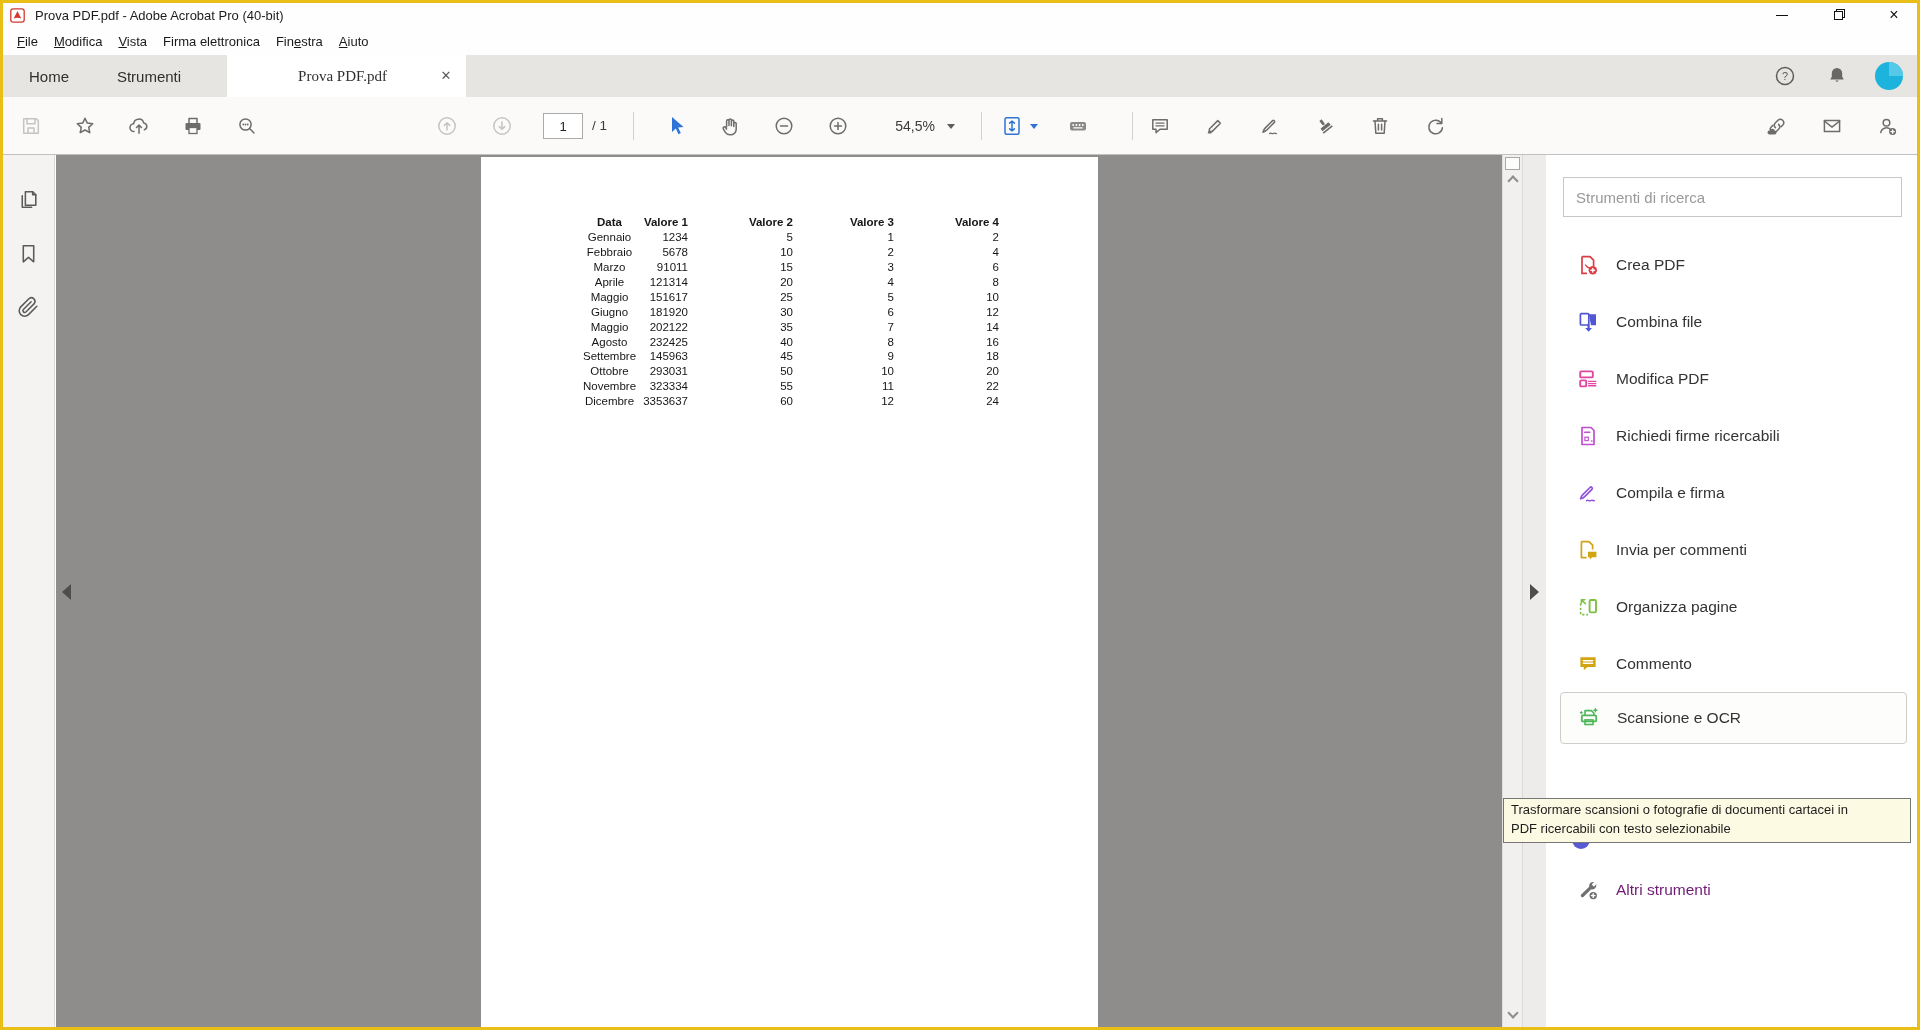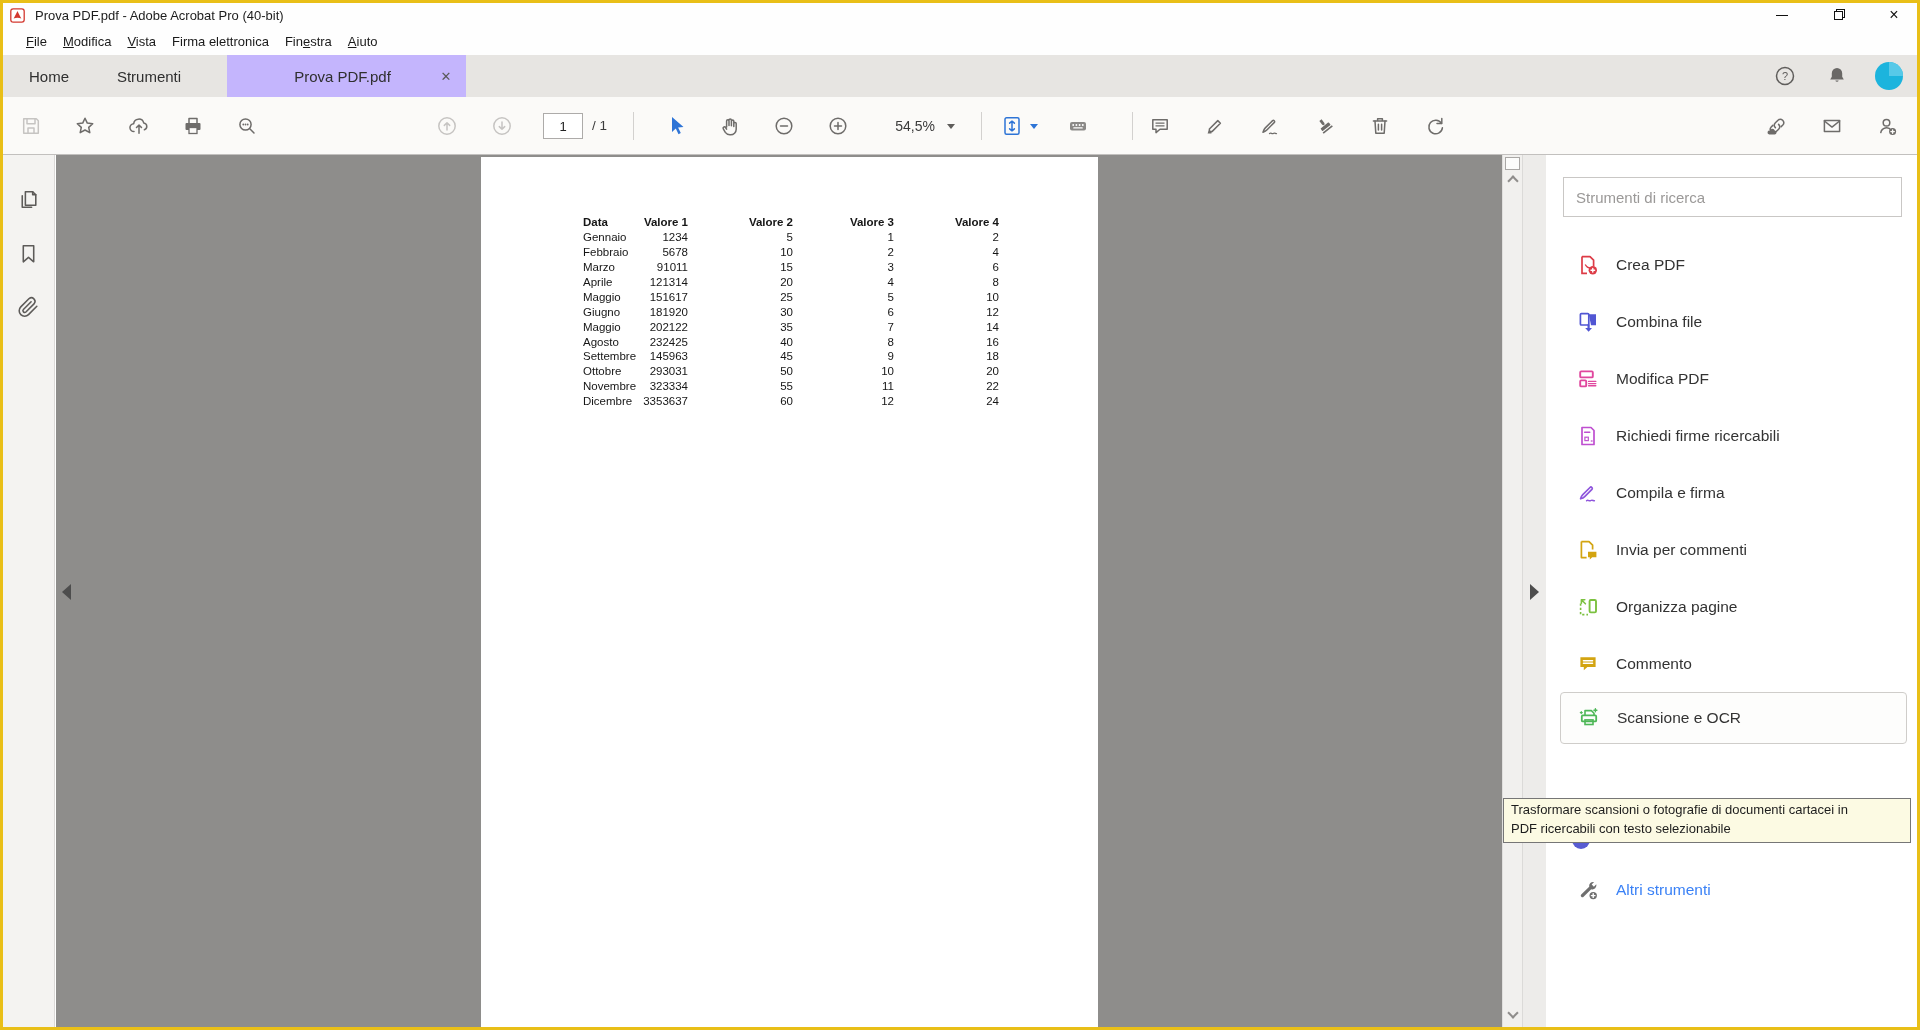--- a/index.html
+++ b/index.html
@@ -16,30 +16,30 @@
   .titlebar{ position:absolute; left:0; right:0; top:0; height:24px; background:#fefefe; display:flex; align-items:center; }
   .app-icon{ margin-left:7px; width:15px; height:15px; }
   .title-text{ margin-left:10px; font-size:13px; color:#1c1c1c; }
   .win-controls{ position:absolute; right:12px; top:0; height:24px; display:flex; align-items:center; gap:34px; }
   .wc{ width:22px; height:20px; display:flex; align-items:center; justify-content:center; color:#111; }
   .wc-min i{ display:block; width:12px; height:0; border-top:1px solid #111; }
   .wc-restore i{ display:block; width:9px; height:9px; border:1px solid #111; box-shadow:2px -2px 0 -1px #fff, 2px -2px 0 0 #111; }
   .wc-close{ font-size:16px; line-height:1; }
 
   
-  .menubar{ position:absolute; left:0; right:0; top:24px; height:28px; background:#fefefe; display:flex; align-items:center; padding-left:15px; }
+  .menubar{ position:absolute; left:0; right:0; top:24px; height:28px; background:#fefefe; display:flex; align-items:center; padding-left:6px; }
   .menu-item{ padding:0 8px; font-size:13px; color:#1a1a1a; cursor:default; }
   .menu-item .u{ text-decoration:underline; }
 
   
   .tabbar{ position:absolute; left:0; right:0; top:52px; height:42px; background:#e7e5e2; }
   .tab{ position:absolute; top:0; height:42px; display:flex; align-items:center; justify-content:center; font-size:15px; color:#2f2f2f; }
   .tab-home{ left:6px; width:80px; }
   .tab-tools{ left:96px; width:100px; }
-  .tab-doc{ left:224px; width:239px; background:#c4b5fd; }
+  .tab-doc{ left:224px; width:239px; background:#ffffff;font-family:Liberation Serif, serif; }
   .tab-doc .doc-label{ flex:1; text-align:center; padding-left:24px; }
   .tab-close{ width:24px; height:24px; margin-right:8px; font-size:13px; color:#5a5a5a; display:flex; align-items:center; justify-content:center; }
   .tabbar-right{ position:absolute; right:14px; top:0; height:42px; display:flex; align-items:center; gap:24px; }
   .tb-ic{ width:28px; height:28px; display:flex; align-items:center; justify-content:center; color:#5f5d5b; }
 
   
   .toolbar{ position:absolute; left:0; right:0; top:94px; height:58px; background:#fbfaf8; border-bottom:1px solid #c2c0be; }
   .ticon{ position:absolute; top:15px; width:28px; height:28px; display:flex; align-items:center; justify-content:center; color:#6e6c6a; }
   .ticon svg{ width:24px; height:24px; }
   .ticon.disabled{ color:#c6c4c2; }
@@ -61,21 +61,21 @@
   .rail-pages{ margin-top:30px; }
   .rail-bookmarks{ margin-top:26px; }
   .rail-clip{ margin-top:26px; }
 
   .doc-area{ position:absolute; left:53px; top:0; bottom:0; width:1446px; background:#8e8d8b; }
   .pdf-page{ position:absolute; left:425px; top:2px; width:617px; height:880px; background:#fff; }
 
   .pdf-table{ position:absolute; left:55px; top:58px; font-size:11.5px; color:#161616; }
   .trow{ display:grid; grid-template-columns:100px 52px 105px 101px 105px; height:14.9px; align-items:center; }
   .trow div{ text-align:right; }
-  .trow div:first-child{ text-align:left;margin-left:47px; }
+  .trow div:first-child{ text-align:center;margin-left:47px; }
   .trow.thead{ font-weight:bold; }
 
   .nav-arrow{ position:absolute; width:0; height:0; }
   .nav-left{ left:6px; top:429px; border-top:8px solid transparent; border-bottom:8px solid transparent; border-right:9px solid #4d4d4d; }
   .nav-right{ left:7px; top:429px; border-top:8px solid transparent; border-bottom:8px solid transparent; border-left:9px solid #4d4d4d; }
 
   .v-scroll{ position:absolute; left:1499px; top:0; bottom:0; width:20px; background:#f1f0ee; border-left:1px solid #e0dfdd; }
   .scroll-thumb{ position:absolute; left:2px; top:2px; width:15px; height:13px; background:#fcfcfb; border:1px solid #a9a7a5; }
   .chev{ position:absolute; left:6px; width:8px; height:8px; border-left:2px solid #8f8d8b; border-top:2px solid #8f8d8b; }
   .chev-up{ top:22px; transform:rotate(45deg); }
@@ -88,21 +88,21 @@
   .search-box{ position:absolute; left:17px; top:22px; width:339px; height:40px; border:1px solid #c9c7c5; background:#fff; font-size:15px; padding:0 12px; color:#333; font-family:"Liberation Sans",sans-serif; }
   .search-box::placeholder{ color:#9b9998; }
   .tools-list{ position:absolute; left:0; right:0; top:81px; }
   .tool-item{ position:relative; height:57px; display:flex; align-items:center; padding-left:30px; cursor:default; }
   .tool-item .tool-icon{ width:24px; height:24px; margin-right:16px; }
   .tool-item .tool-icon svg{ width:24px; height:24px; }
   .tool-item .tool-label{ font-size:15.5px; color:#333; }
   .tool-item.active{ border:1px solid #cfcdca; border-radius:4px; margin:0 10px 0 14px; padding-left:16px; height:52px; background:#fdfdfc; }
   .more-tools{ position:absolute; left:0; right:0; top:706px; height:57px; display:flex; align-items:center; padding-left:30px; }
   .more-tools .tool-icon{ width:24px; height:24px; margin-right:16px; color:#6f6f6f; }
-  .more-tools .tool-label{ font-size:15.5px; color:#3b82f6; }
+  .more-tools .tool-label{ font-size:15.5px; color:#701a75; }
 
   .hidden-icon{ position:absolute; left:1569px; top:828px; width:18px; height:18px; border-radius:50%; background:#585cd2; z-index:40; }
   .tooltip{ position:absolute; left:1500px; top:795px; width:408px; z-index:50; background:#fcfae3; border:1px solid #767676; padding:2px 7px 4px 7px; font-size:13px; line-height:18.5px; color:#1d1d1d; }
   .tooltip span{ display:block; }
 </style>
 </head>
 <body>
 
 <div class="stage">
 

